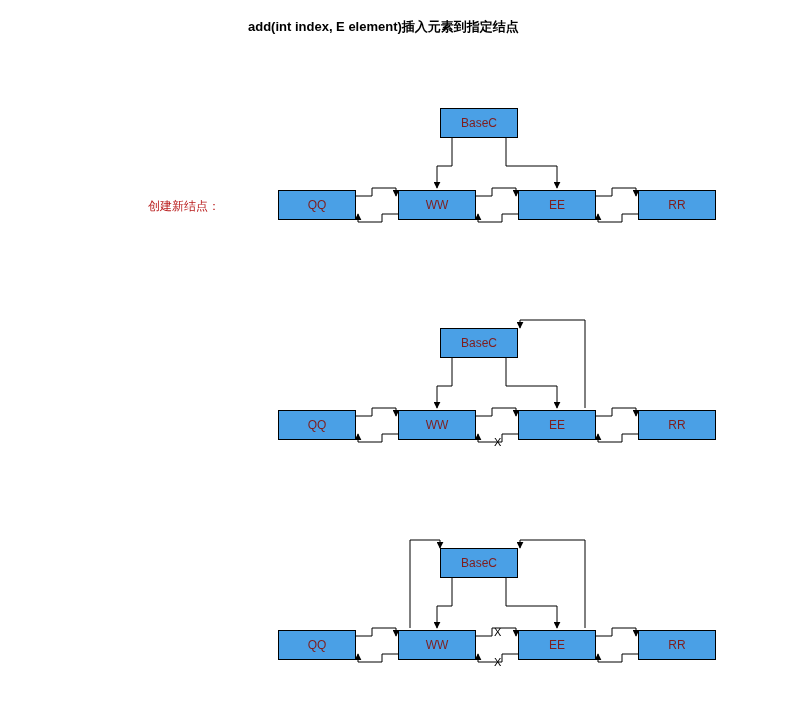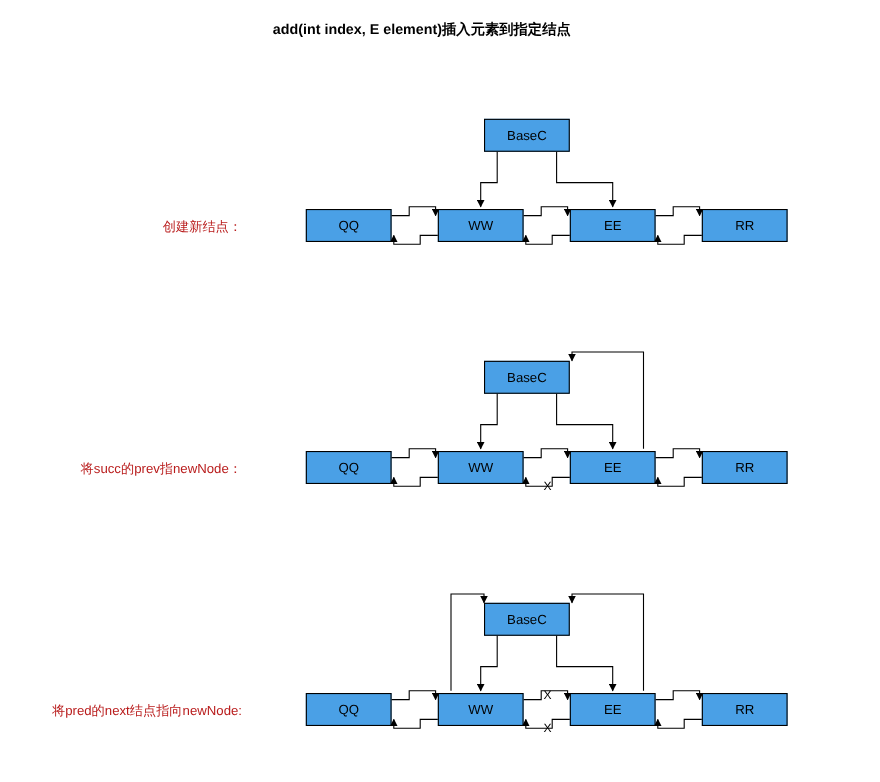--- a/index.html
+++ b/index.html
@@ -27,21 +27,21 @@
   }
   .node {
     position: absolute;
     background: #4aa0e6;
     border: 1px solid #000;
     box-sizing: border-box;
     display: flex;
     align-items: center;
     justify-content: center;
     font-size: 12px;
-    color: #000000;
+    color: #7f1d1d;
   }
   .xmark {
     position: absolute;
     font-size: 11px;
     color: #000;
   }
   svg.arrows {
     position: absolute;
     left: 0;
     top: 0;
@@ -78,21 +78,20 @@
     <path d="M356,196 L372,196 L372,188 L396,188 L396,196" fill="none" stroke="#000" marker-end="url(#ah)"></path>
     <path d="M398,214 L382,214 L382,222 L358,222 L358,214" fill="none" stroke="#000" marker-end="url(#ah)"></path>
 
     <path d="M476,196 L492,196 L492,188 L516,188 L516,196" fill="none" stroke="#000" marker-end="url(#ah)"></path>
     <path d="M518,214 L502,214 L502,222 L478,222 L478,214" fill="none" stroke="#000" marker-end="url(#ah)"></path>
 
     <path d="M596,196 L612,196 L612,188 L636,188 L636,196" fill="none" stroke="#000" marker-end="url(#ah)"></path>
     <path d="M638,214 L622,214 L622,222 L598,222 L598,214" fill="none" stroke="#000" marker-end="url(#ah)"></path>
   </svg>
 
-  <div class="caption" style="left:20px; top:418px; width:200px;">将succ的prev指newNode：</div>
 
   <div class="node" style="left:440px; top:328px; width:78px; height:30px;">BaseC</div>
 
   <div class="node" style="left:278px; top:410px; width:78px; height:30px;">QQ</div>
   <div class="node" style="left:398px; top:410px; width:78px; height:30px;">WW</div>
   <div class="node" style="left:518px; top:410px; width:78px; height:30px;">EE</div>
   <div class="node" style="left:638px; top:410px; width:78px; height:30px;">RR</div>
 
   <svg class="arrows" width="800" height="250" style="top:220px;">
 
@@ -106,21 +105,20 @@
     <path d="M398,214 L382,214 L382,222 L358,222 L358,214" fill="none" stroke="#000" marker-end="url(#ah)"></path>
 
     <path d="M476,196 L492,196 L492,188 L516,188 L516,196" fill="none" stroke="#000" marker-end="url(#ah)"></path>
     <path d="M518,214 L502,214 L502,222 L478,222 L478,214" fill="none" stroke="#000" marker-end="url(#ah)"></path>
 
     <path d="M596,196 L612,196 L612,188 L636,188 L636,196" fill="none" stroke="#000" marker-end="url(#ah)"></path>
     <path d="M638,214 L622,214 L622,222 L598,222 L598,214" fill="none" stroke="#000" marker-end="url(#ah)"></path>
   </svg>
   <div class="xmark" style="left:494px; top:436px;">X</div>
 
-  <div class="caption" style="left:20px; top:638px; width:200px;">将pred的next结点指向newNode:</div>
 
   <div class="node" style="left:440px; top:548px; width:78px; height:30px;">BaseC</div>
 
   <div class="node" style="left:278px; top:630px; width:78px; height:30px;">QQ</div>
   <div class="node" style="left:398px; top:630px; width:78px; height:30px;">WW</div>
   <div class="node" style="left:518px; top:630px; width:78px; height:30px;">EE</div>
   <div class="node" style="left:638px; top:630px; width:78px; height:30px;">RR</div>
 
   <svg class="arrows" width="800" height="250" style="top:440px;">
 

